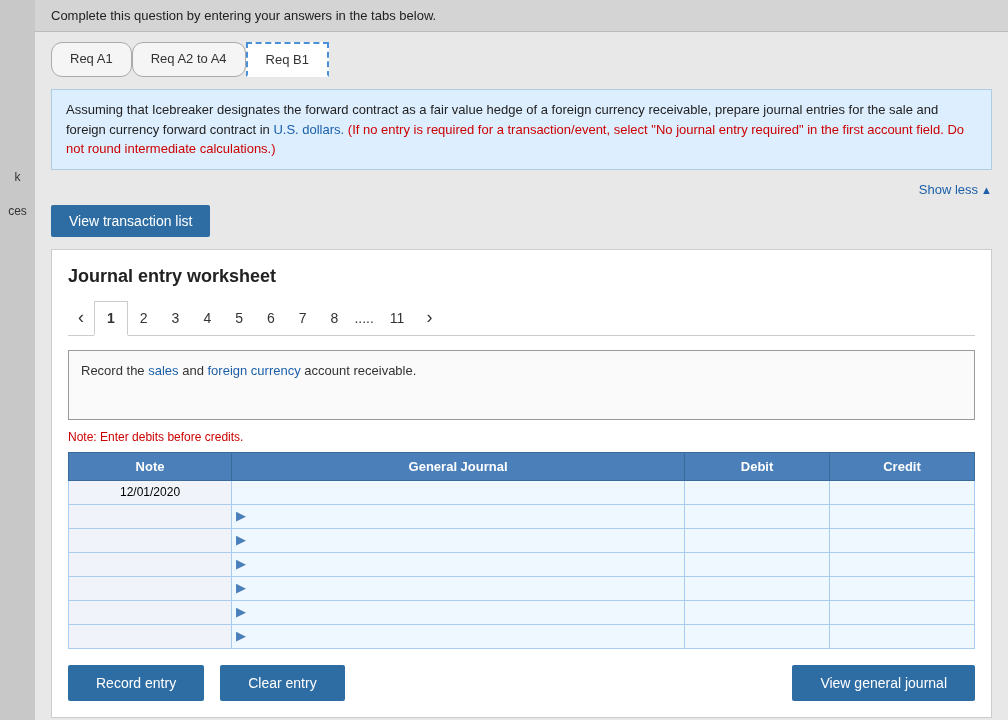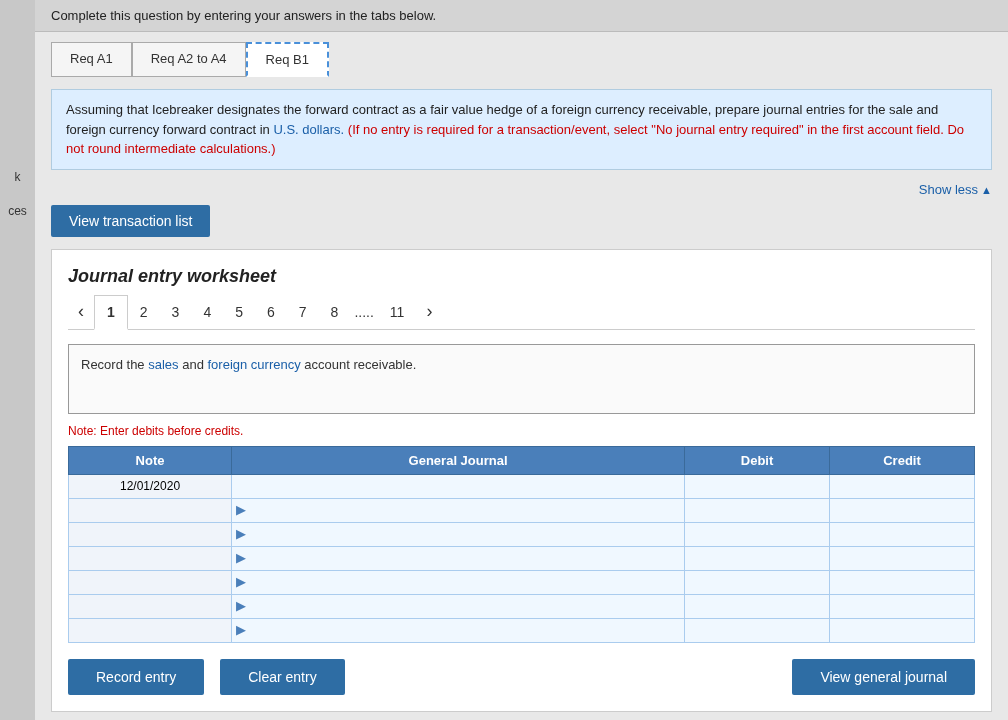--- a/index.html
+++ b/index.html
@@ -57,20 +57,21 @@
     .tab.active {
       background: white;
       border: 2px dashed #4a90d9;
       border-bottom: 2px solid white;
       font-weight: normal;
       color: #333;
       z-index: 1;
     }
     .tab:not(.active) {
       border-bottom: 1px solid #aaa;
+      border-radius: 11px;
     }
     .instruction-box {
       background: #ddeeff;
       border: 1px solid #b0cce0;
       margin: 12px 16px;
       padding: 10px 14px;
       font-size: 13px;
       color: #222;
       line-height: 1.5;
     }
@@ -107,22 +108,21 @@
     .worksheet-container {
       background: white;
       margin: 0 16px 16px 16px;
       padding: 16px;
       border: 1px solid #ccc;
     }
     .worksheet-title {
       font-size: 18px;
       font-weight: bold;
       color: #222;
-      margin-bottom: 8px;
-      font-style: italic;
+      margin-bottom: 14px;
     }
     .pagination-row {
       display: flex;
       align-items: center;
       gap: 0;
       margin-bottom: 14px;
       border-bottom: 1px solid #ccc;
     }
     .page-nav-btn {
       background: none;

